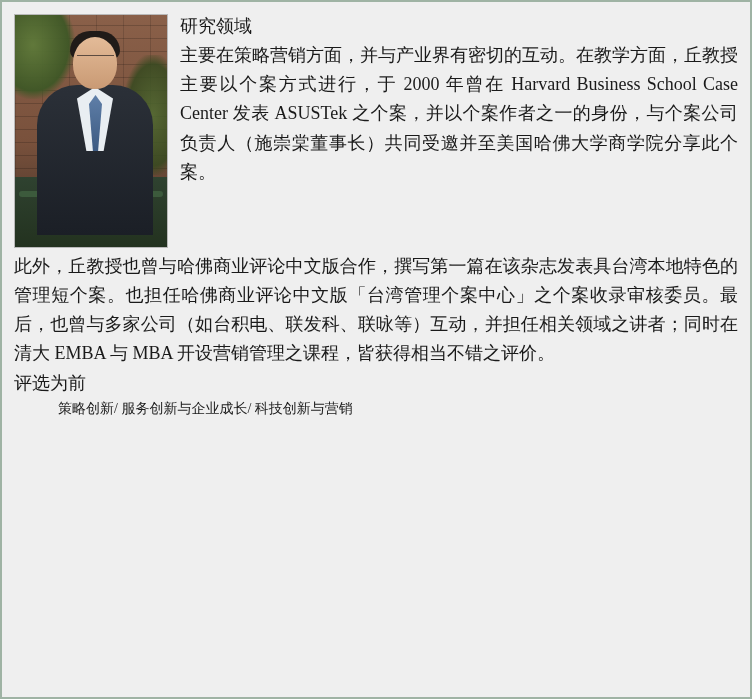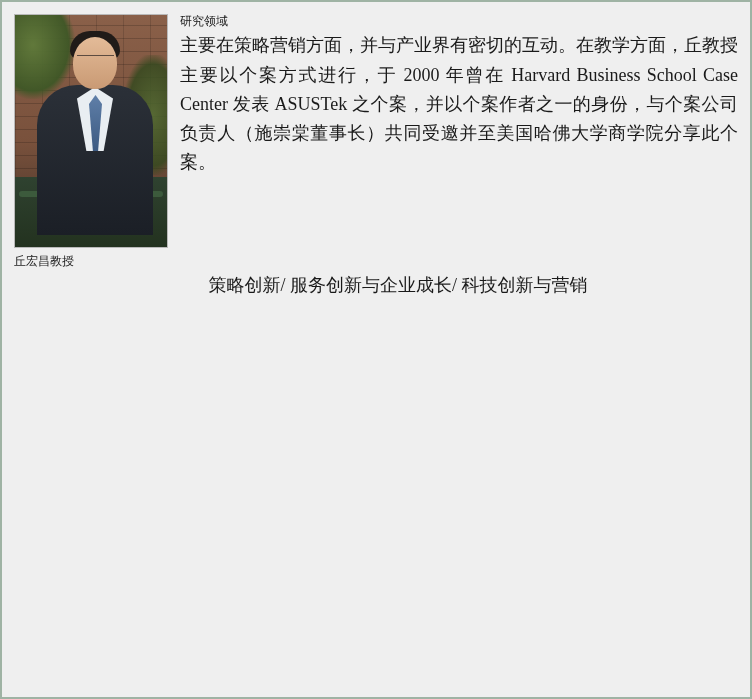--- a/index.html
+++ b/index.html
@@ -117,32 +117,31 @@
     font-size: 18px;
     line-height: 1.62;
     color: #1a1a1a;
     text-align: justify;
     margin: 0;
   }
   .para.indent-first {
     text-indent: 2em;
   }
   .section-label {
-    font-size: 12px;
+    font-size: 18px;
     line-height: 1.62;
     color: #1a1a1a;
     margin: 0;
   }
   .courses {
-    font-size: 18px;
+    font-size: 14px;
     line-height: 1.62;
     color: #1a1a1a;
     margin: 0;
     padding-left: 44px;
-    text-align: center;
   }
   .block-flow { overflow: hidden; }
   .clearfix::after { content: ""; display: block; clear: both; }
 </style>
 </head>
 <body>
 
 <div class="card">
 
   <div class="photo">
@@ -159,17 +158,18 @@
   </div>
 
 
   <div class="block-flow">
     <p class="section-label">研究领域</p>
     <p class="para">主要在策略营销方面，并与产业界有密切的互动。在教学方面，丘教授主要以个案方式进行，于 2000 年曾在 Harvard Business School Case Center 发表 ASUSTek 之个案，并以个案作者之一的身份，与个案公司负责人（施崇棠董事长）共同受邀并至美国哈佛大学商学院分享此个案。</p>
   </div>
 
   <div class="clearfix"></div>
 
+  <p class="para">此外，丘教授也曾与哈佛商业评论中文版合作，撰写第一篇在该杂志发表具台湾本地特色的管理短个案。也担任哈佛商业评论中文版「台湾管理个案中心」之个案收录审核委员。最后，也曾与多家公司（如台积电、联发科、联咏等）互动，并担任相关领域之讲者；同时在清大 EMBA 与 MBA 开设营销管理之课程，皆获得相当不错之评价。</p>
 
-  <p class="section-label">丘宏昌教授</p>
+  <p class="section-label">评选为前</p>
   <p class="courses">策略创新/  服务创新与企业成长/  科技创新与营销</p>
 
 </div>
 
 </body></html>

